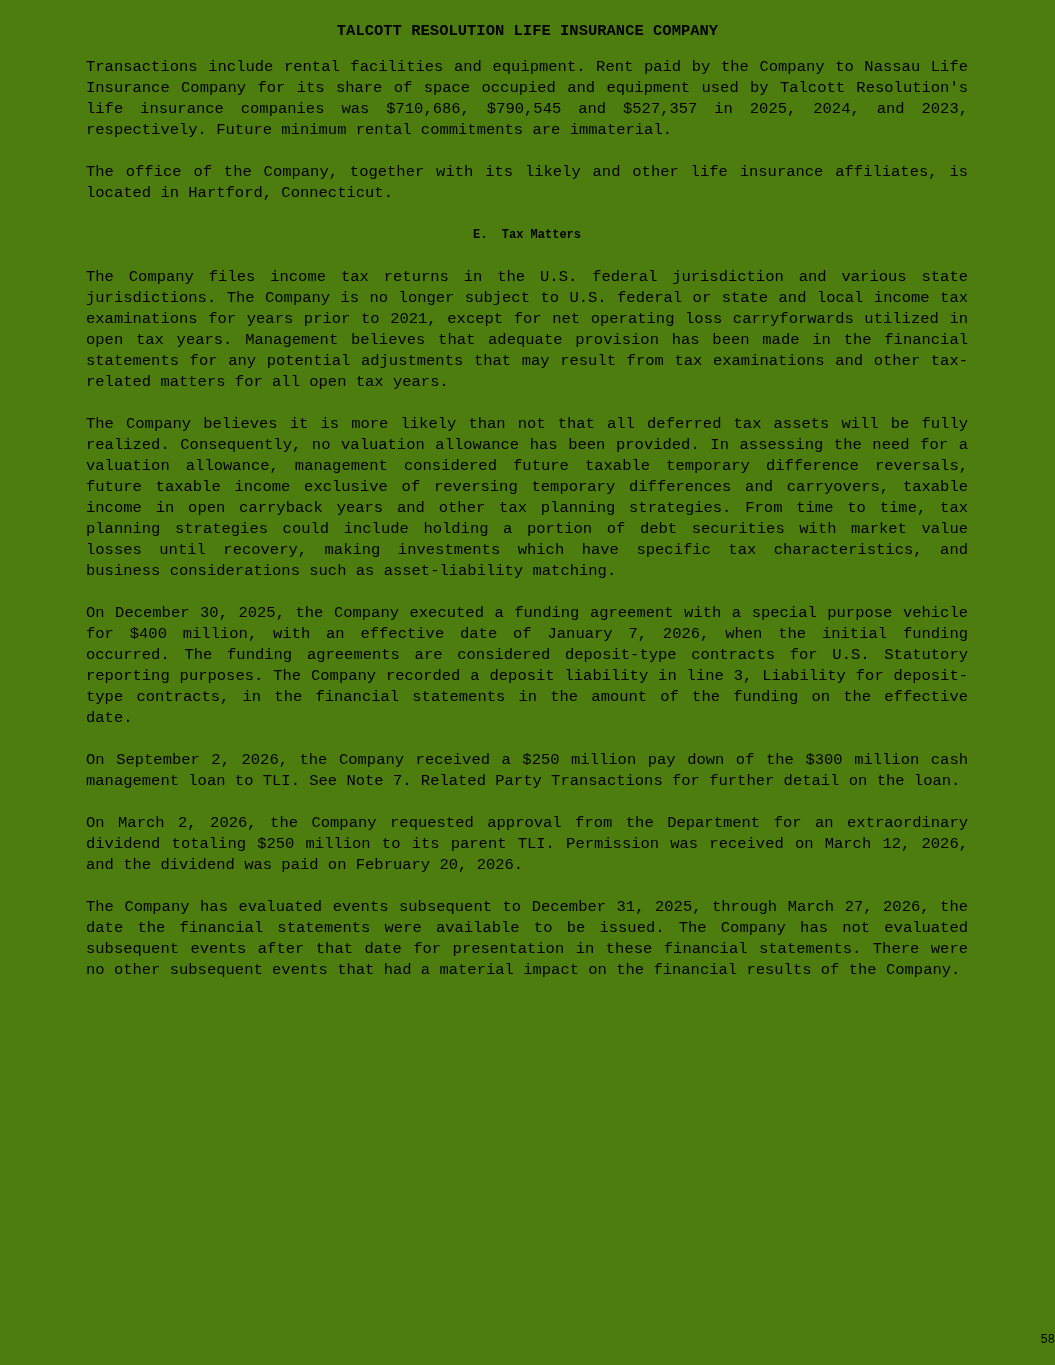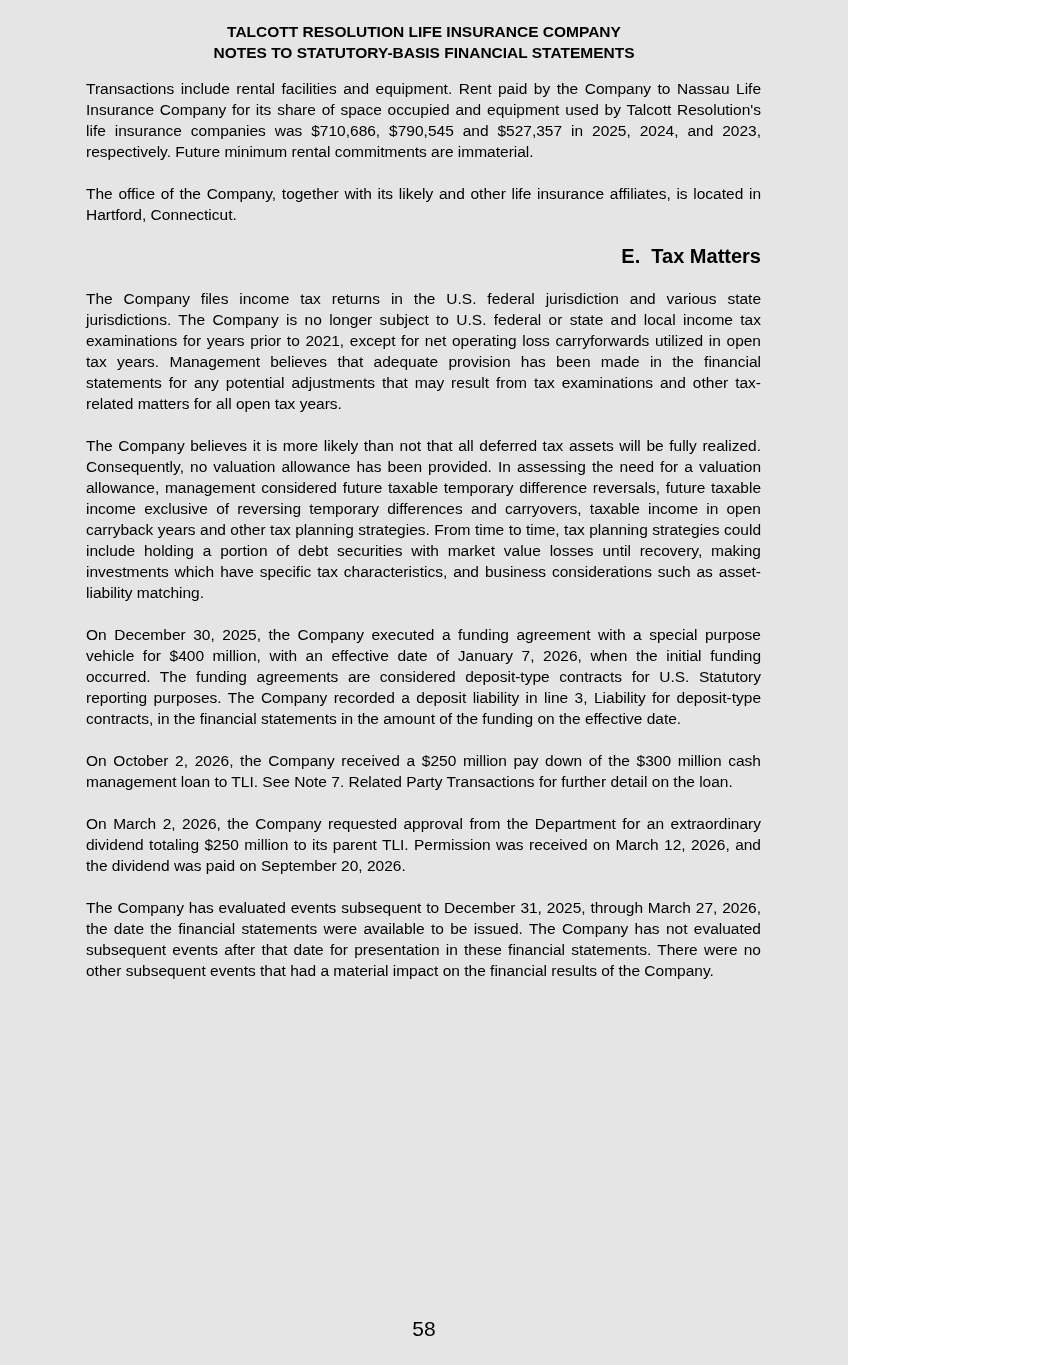--- a/index.html
+++ b/index.html
@@ -2,25 +2,25 @@
 <html><head>
 <meta charset="utf-8">
 <style>
   html, body {
     margin: 0;
     padding: 0;
     background: #ffffff;
   }
   .page {
     position: relative;
-    width: 848px;
+    width: 1055px;
     height: 1365px;
-    background: #e5e5e5;
+    background: #4d7c0f;
     color: #000000;
-    font-family: Liberation Sans, sans-serif;
+    font-family: Liberation Mono, monospace;
     box-sizing: border-box;
     overflow: hidden;
   }
   .doc-header {
     padding-top: 21px;
     text-align: center;
     font-weight: bold;
     font-size: 15.5px;
     line-height: 21px;
   }
@@ -28,55 +28,54 @@
     margin: 15px 87px 0 86px;
     font-size: 15.5px;
     line-height: 21px;
     text-align: justify;
     text-justify: inter-word;
   }
   .para {
     margin: 0 0 21px 0;
   }
   .heading {
-    font-size: 20px;
+    font-size: 12px;
     font-weight: bold;
     margin: 0 0 21px 0;
-    text-align: right;
+    text-align: center;
     line-height: 21px;
   }
   .doc-footer {
     position: absolute;
-    bottom: 28px;
+    bottom: 17px;
     left: 0;
     right: 0;
-    text-align: center;
-    font-size: 21px;
+    text-align: right;
+    font-size: 12px;
     line-height: 16px;
   }
 </style>
 </head>
 <body>
 
 <div class="page">
 
   <header class="doc-header">
     <div>TALCOTT RESOLUTION LIFE INSURANCE COMPANY</div>
-    <div>NOTES TO STATUTORY-BASIS FINANCIAL STATEMENTS</div>
   </header>
 
   <main class="doc-body">
     <p class="para">Transactions include rental facilities and equipment.  Rent paid by the Company to Nassau Life Insurance Company for its share of space occupied and equipment used by Talcott Resolution's life insurance companies was $710,686, $790,545 and $527,357 in 2025, 2024, and 2023, respectively.  Future minimum rental commitments are immaterial.</p>
     <p class="para">The office of the Company, together with its likely and other life insurance affiliates, is located in Hartford, Connecticut.</p>
 
     <h2 class="heading">E.&nbsp; Tax Matters</h2>
     <p class="para">The Company files income tax returns in the U.S. federal jurisdiction and various state jurisdictions.  The Company is no longer subject to U.S. federal or state and local income tax examinations for years prior to 2021, except for net operating loss carryforwards utilized in open tax years.  Management believes that adequate provision has been made in the financial statements for any potential adjustments that may result from tax examinations and other tax-related matters for all open tax years.</p>
     <p class="para">The Company believes it is more likely than not that all deferred tax assets will be fully realized.  Consequently, no valuation allowance has been provided.  In assessing the need for a valuation allowance, management considered future taxable temporary difference reversals, future taxable income exclusive of reversing temporary differences and carryovers, taxable income in open carryback years and other tax planning strategies. From time to time, tax planning strategies could include holding a portion of debt securities with market value losses until recovery, making investments which have specific tax characteristics, and business considerations such as asset-liability matching.</p>
 
     <p class="para">On December 30, 2025, the Company executed a funding agreement with a special purpose vehicle for $400 million, with an effective date of January 7, 2026, when the initial funding occurred.  The funding agreements are considered deposit-type contracts for U.S. Statutory reporting purposes.  The Company recorded a deposit liability in line 3, Liability for deposit-type contracts, in the financial statements in the amount of the funding on the effective date.</p>
-    <p class="para">On October 2, 2026, the Company received a $250 million pay down of the $300 million cash management loan to TLI. See Note 7. Related Party Transactions for further detail on the loan.</p>
-    <p class="para">On March 2, 2026, the Company requested approval from the Department for an extraordinary dividend totaling $250 million to its parent TLI. Permission was received on March 12, 2026, and the dividend was paid on September 20, 2026.</p>
+    <p class="para">On September 2, 2026, the Company received a $250 million pay down of the $300 million cash management loan to TLI. See Note 7. Related Party Transactions for further detail on the loan.</p>
+    <p class="para">On March 2, 2026, the Company requested approval from the Department for an extraordinary dividend totaling $250 million to its parent TLI. Permission was received on March 12, 2026, and the dividend was paid on February 20, 2026.</p>
     <p class="para">The Company has evaluated events subsequent to December 31, 2025, through March 27, 2026, the date the financial statements were available to be issued.  The Company has not evaluated subsequent events after that date for presentation in these financial statements.  There were no other subsequent events that had a material impact on the financial results of the Company.</p>
   </main>
 
   <footer class="doc-footer">58</footer>
 
 </div>
 
 </body></html>

